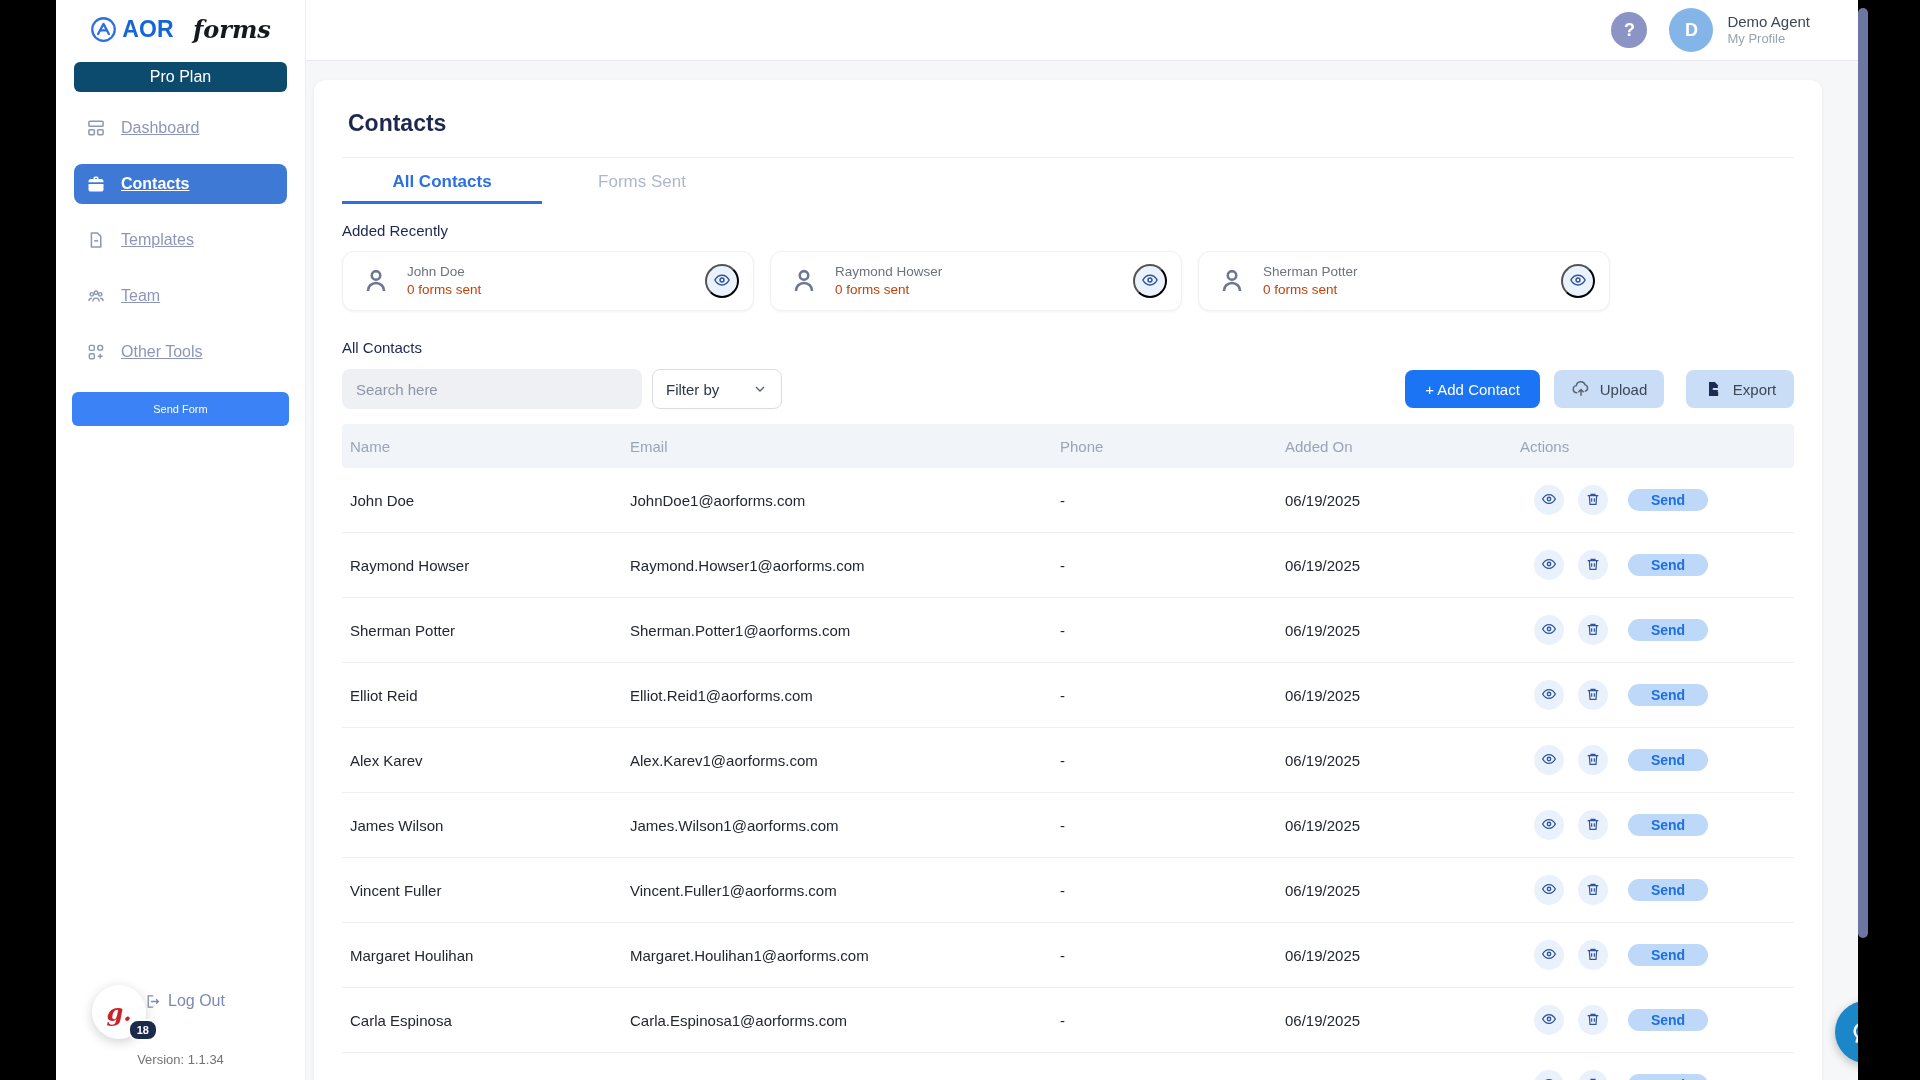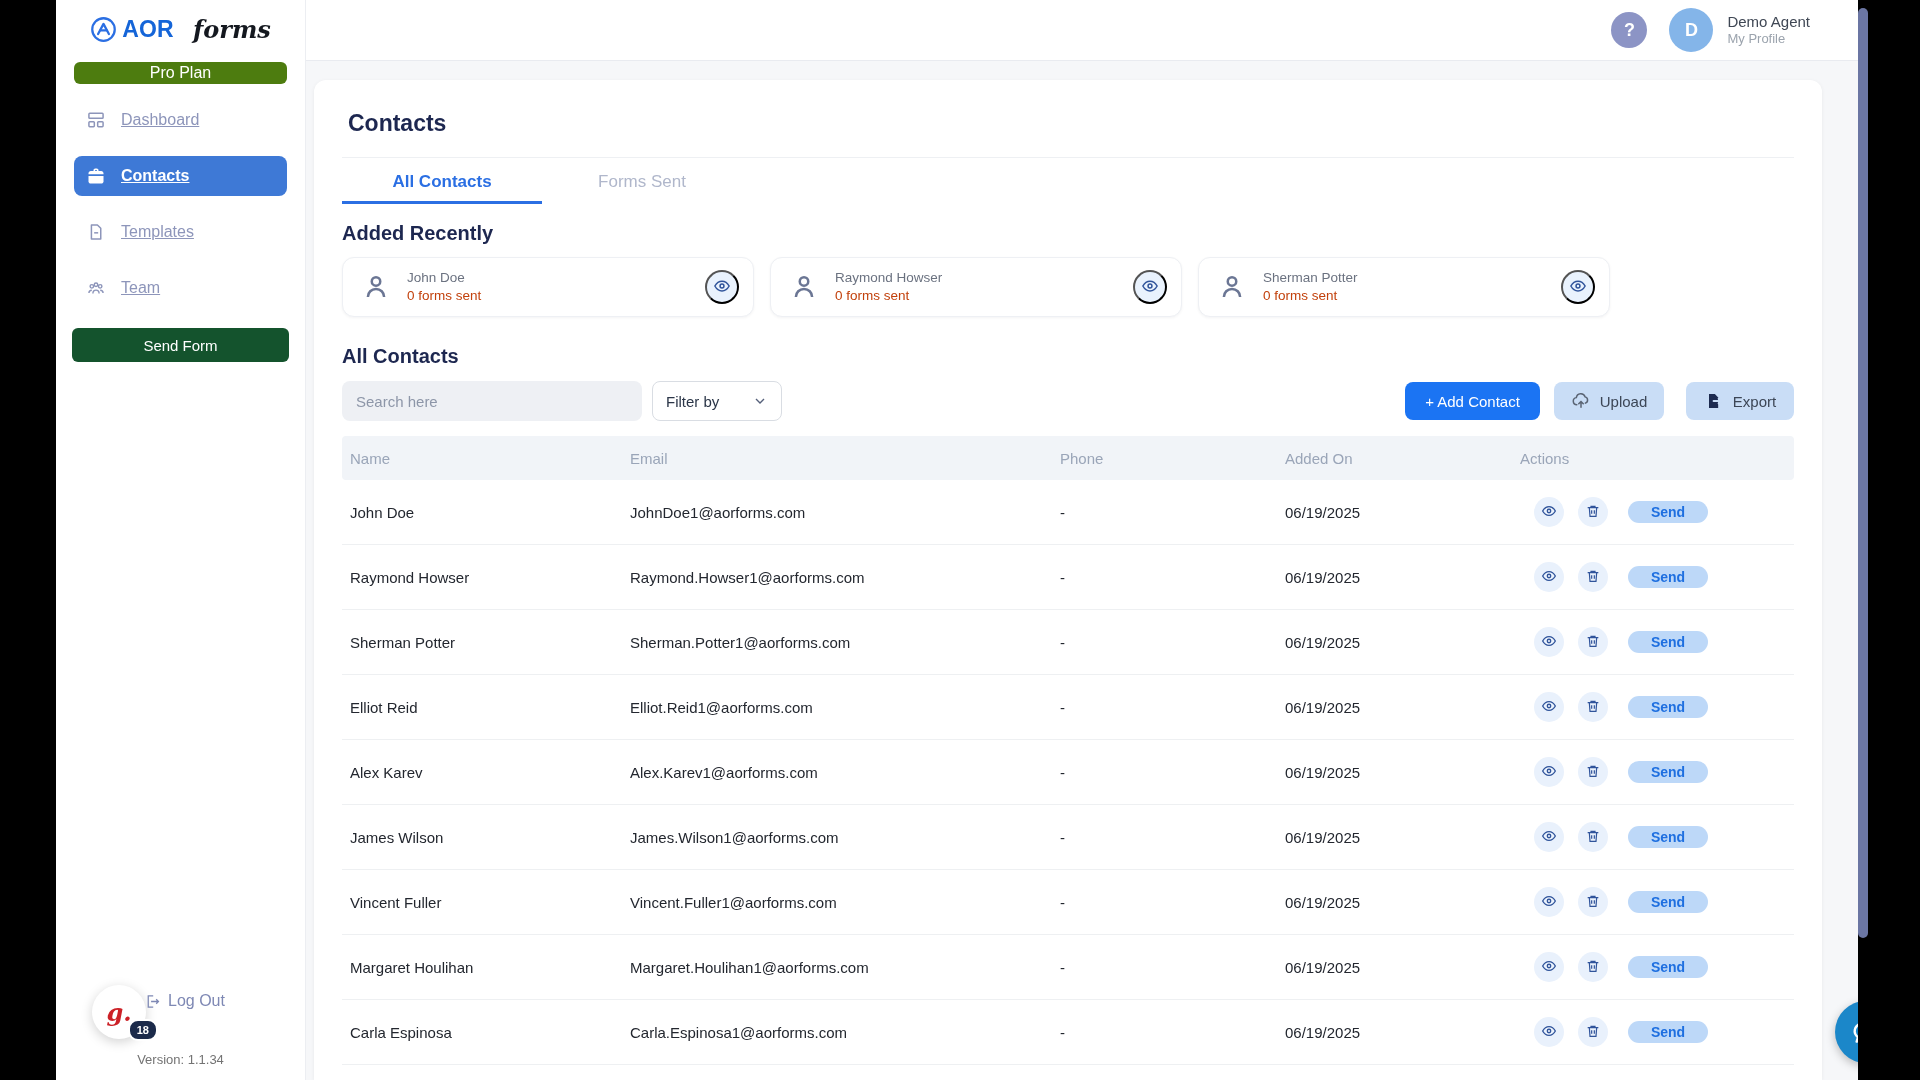--- a/index.html
+++ b/index.html
@@ -8,31 +8,31 @@
 
   .app { position:absolute; left:56px; top:0; width:1802px; height:1080px; background:#f6f7f9; overflow:hidden; }
 
   
   .sidebar { position:absolute; left:0; top:0; width:250px; height:1080px; background:#fff; border-right:1px solid #eceef2; }
   .logo { display:flex; align-items:center; justify-content:center; gap:5px; margin-top:13px; height:32px; }
   .logo svg { width:27px; height:27px; }
   .brand-bold { font-size:23px; font-weight:800; color:#1565d8; letter-spacing:.2px; }
   .brand-script { font-family:"DejaVu Serif", serif; font-style:italic; font-weight:700; font-size:24px; color:#14181f; margin-left:14px; }
 
-  .pro-plan { margin:17px 18px 0 18px; height:22px; background:#4d7c0f; color:#fff; border-radius:6px;
+  .pro-plan { margin:17px 18px 0 18px; height:30px; background:#0c4a6e; color:#fff; border-radius:6px;
               display:flex; align-items:center; justify-content:center; font-size:16px; cursor:pointer; }
 
   .nav { margin-top:6px; }
   .nav-item { display:flex; align-items:center; gap:15px; height:40px; margin:16px 18px; padding-left:12px;
               color:#8d95ba; font-size:16px; cursor:pointer; border-radius:8px;text-decoration:underline; }
   .nav-item svg { width:20px; height:20px; flex:0 0 20px; }
   .nav-item.active { background:#3e79d6; color:#fff; font-weight:700; }
 
-  .send-form { margin:20px 16px 0 16px; height:34px; background:#14532d; color:#fff; border-radius:6px;
-               display:flex; align-items:center; justify-content:center; font-size:15px; cursor:pointer; }
+  .send-form { margin:20px 16px 0 16px; height:34px; background:#3b82f6; color:#fff; border-radius:6px;
+               display:flex; align-items:center; justify-content:center; font-size:11px; cursor:pointer; }
 
   .g-widget { position:absolute; left:36px; top:985px; width:54px; height:54px; border-radius:50%; background:#fff;
               box-shadow:0 3px 12px rgba(0,0,0,.18); display:flex; align-items:center; justify-content:center; cursor:pointer; }
   .g-letter { color:#cc2127; font-family:"DejaVu Serif", serif; font-style:italic; font-weight:700; font-size:24px; }
   .g-badge { position:absolute; right:-12px; bottom:-2px; background:#1b2a4a; color:#fff; font-size:11px; font-weight:700;
              border-radius:10px; padding:3px 7px; border:2px solid #fff; }
   .logout { position:absolute; left:88px; top:992px; display:flex; align-items:center; gap:7px; color:#7e88b4; font-size:16px; cursor:pointer; }
   .logout svg { width:17px; height:17px; }
   .version { position:absolute; top:1052px; width:100%; text-align:center; color:#737373; font-size:13px; }
 
@@ -51,21 +51,21 @@
   .card { position:absolute; left:258px; top:80px; width:1508px; height:1000px; background:#fff;
           border-radius:12px 12px 0 0; box-shadow:0 1px 4px rgba(16,24,40,.06); padding:26px 28px; overflow:hidden; }
   .page-title { font-size:23px; font-weight:700; color:#1d2750; margin:4px 0 20px 6px; }
   .title-divider { border-bottom:1px solid #eef0f3; }
 
   .tabs { display:flex; margin-top:4px; }
   .tab { width:200px; height:42px; display:flex; align-items:center; justify-content:center;
          font-size:17px; color:#b0b7cb; cursor:pointer; border-bottom:3px solid transparent; }
   .tab.active { color:#2b6fe3; font-weight:700; border-bottom-color:#2b6fe3; }
 
-  .section-title { font-size:20px; font-weight:700; color:#1d2750; }
+  .section-title { font-size:15px; font-weight:400; color:#1d2750; }
   .added-title { margin-top:18px; }
 
   .recent-cards { display:flex; gap:16px; margin-top:12px; }
   .recent-card { width:412px; height:60px; background:#fff; border:1px solid #eef0f4; border-radius:12px;
                  box-shadow:0 1px 3px rgba(16,24,40,.05); display:flex; align-items:center; padding:0 14px 0 18px; }
   .recent-card svg.person { width:30px; height:30px; color:#6b7694; margin-right:16px; }
   .recent-info { flex:1; line-height:1.3; }
   .recent-name { font-size:13.5px; color:#6b7280; }
   .recent-sub { font-size:13.5px; color:#c2410c; }
   .eye-btn { width:34px; height:34px; border-radius:50%; background:#e9f2fd; display:flex; align-items:center; justify-content:center; cursor:pointer; }
@@ -153,20 +153,29 @@
       </div>
       <div class="nav-item">
         <svg viewBox="0 0 24 24" fill="none" stroke="currentColor" stroke-width="1.7">
             <circle cx="7" cy="10" r="2.1"></circle>
             <circle cx="17" cy="10" r="2.1"></circle>
             <circle cx="12" cy="8" r="2.1"></circle>
             <path d="M3.5 18c0-2 1.6-3.4 3.5-3.4M20.5 18c0-2-1.6-3.4-3.5-3.4M8.3 18.5c0-2.2 1.6-4 3.7-4s3.7 1.8 3.7 4"></path>
           </svg>
         <span>Team</span>
       </div>
+      <div class="nav-item">
+        <svg viewBox="0 0 24 24" fill="none" stroke="currentColor" stroke-width="1.7">
+            <rect x="4" y="4" width="6" height="6" rx="1.5"></rect>
+            <rect x="14" y="4" width="6" height="6" rx="3"></rect>
+            <rect x="4" y="14" width="6" height="6" rx="1.5"></rect>
+            <path d="M17 14v6M14 17h6"></path>
+          </svg>
+        <span>Other Tools</span>
+      </div>
     </nav>
 
     <div class="send-form">Send Form</div>
 
     <div class="g-widget">
       <span class="g-letter">g.</span>
       <span class="g-badge">18</span>
     </div>
     <div class="logout">
       <svg viewBox="0 0 24 24" fill="none" stroke="currentColor" stroke-width="1.8">

